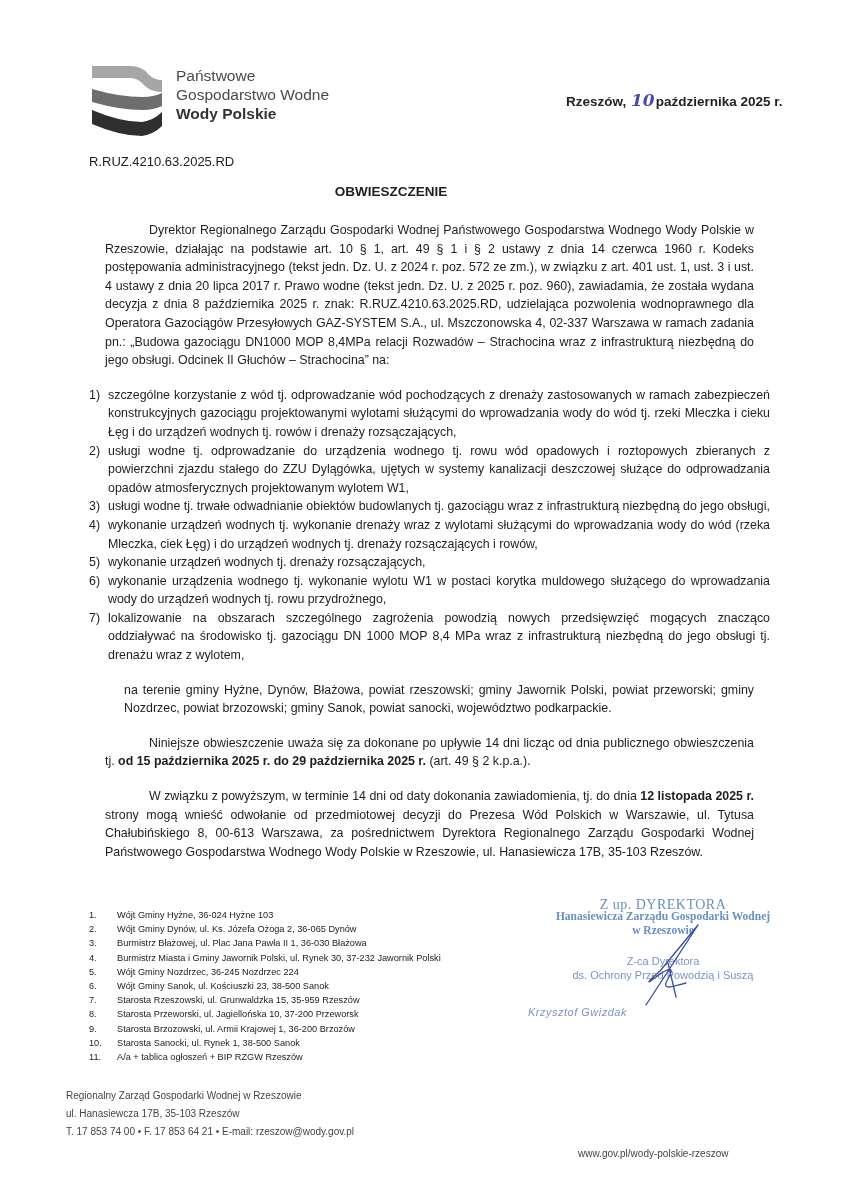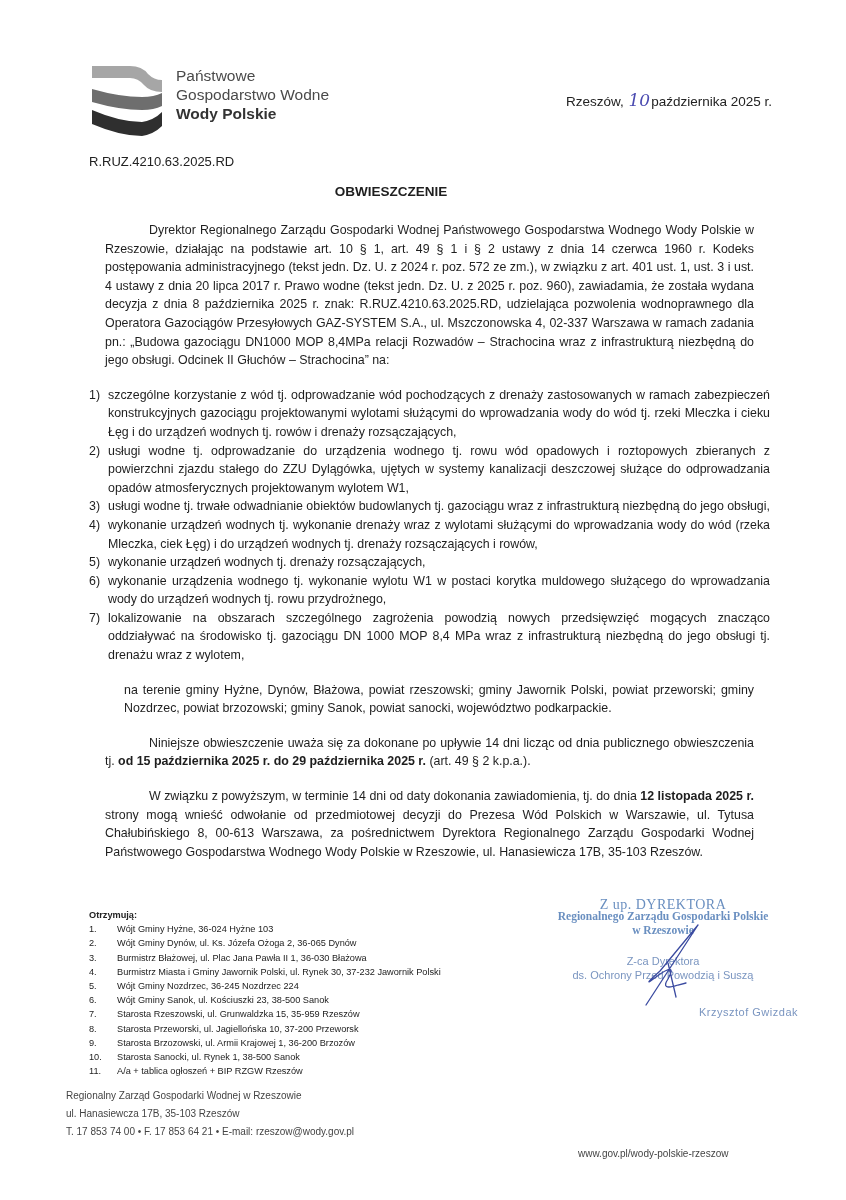--- a/index.html
+++ b/index.html
@@ -2,21 +2,21 @@
 <html><head>
 <meta charset="utf-8">
 <style>
   html, body { margin: 0; padding: 0; background: #ffffff; }
   body { width: 846px; height: 1200px; position: relative; overflow: hidden;
          font-family: "Liberation Sans", sans-serif; color: #1e1e1e; }
   .logo { position: absolute; left: 90px; top: 62px; width: 260px; height: 80px; }
   .logo svg { position: absolute; left: 0; top: 0; }
   .logo-text { position: absolute; left: 86px; top: 4px; line-height: 19px; font-size: 15.5px; color: #4a4a4a; }
   .logo-text .bold { font-weight: bold; color: #333; }
-  .place-date { position: absolute; left: 566px; top: 90px; font-size: 13.5px; color: #222; white-space: nowrap; }
+  .place-date { position: absolute; left: 566px; top: 90px; font-size: 13.5px; color: #222; white-space: nowrap; font-weight: bold; }
   .place-date .hand { font-family: "DejaVu Serif", serif; font-style: italic; color: #4a4ab0; font-size: 17px; margin: 0 1px; }
   .ref { position: absolute; left: 89px; top: 154px; font-size: 13px; color: #222; text-align: center; }
   .title { position: absolute; left: 0; width: 782px; top: 184px; text-align: center; font-weight: bold; font-size: 13.5px; }
   .body { position: absolute; left: 89px; width: 681px; top: 205px; font-size: 12.4px; line-height: 18.6px; text-align: justify; }
   .body p { margin: 16px; }
   .indent { text-indent: 44px; }
   .list { margin: 0; padding: 0; list-style: none; }
   .list li { position: relative; padding-left: 19px; }
   .list li .num { position: absolute; left: 0; top: 0; }
   .tail { padding-left: 19px; }
@@ -25,21 +25,21 @@
   .recipients .hdr { font-weight: bold; }
   .recipients ol { margin: 0; padding: 0; list-style: none; }
   .recipients li { position: relative; padding-left: 28px; }
   .recipients li .n { position: absolute; left: 0; }
   .stamp { position: absolute; left: 528px; top: 893px; width: 270px; height: 150px; }
   .stamp .s1 { position: absolute; left: 0; width: 270px; top: 4px; text-align: center; font-family: "Liberation Serif", serif; color: #6a8fc0; font-size: 14px; letter-spacing: 0.5px; }
   .stamp .s2 { position: absolute; left: 0; width: 270px; top: 17px; text-align: center; font-family: "Liberation Serif", serif; color: #6a8fc0; font-size: 11.5px; font-weight: bold; }
   .stamp .s3 { position: absolute; left: 0; width: 270px; top: 31px; text-align: center; font-family: "Liberation Serif", serif; color: #6a8fc0; font-size: 11.5px; font-weight: bold; }
   .stamp .s4 { position: absolute; left: 0; width: 270px; top: 62px; text-align: center; color: #7a95c0; font-size: 11px; }
   .stamp .s5 { position: absolute; left: 0; width: 270px; top: 76px; text-align: center; color: #7a95c0; font-size: 11px; }
-  .stamp .s6 { position: absolute; left: 0; width: 270px; top: 113px; text-align: right; color: #7a95c0; font-size: 11px; letter-spacing: 0.5px; }
+  .stamp .s6 { position: absolute; left: 0; width: 270px; top: 113px; text-align: left; color: #7a95c0; font-size: 11px; font-style: italic; letter-spacing: 0.5px; }
   .stamp svg { position: absolute; left: 0; top: 0; }
   .footer { position: absolute; left: 66px; top: 1087px; font-size: 10px; line-height: 18px; color: #444; }
   .website { position: absolute; left: 578px; top: 1148px; font-size: 10px; color: #444; }
 </style>
 </head>
 <body>
 
 <div class="logo">
   <svg width="80" height="80" viewBox="0 0 80 80">
     <path d="M2 4 L40 4 Q52 4 58 12 Q64 18 72 18 L72 30 Q60 30 54 23 Q48 16 40 16 L2 16 Z" fill="#a6a6a6"></path>
@@ -72,39 +72,38 @@
     <li><span class="num">5)</span><span>wykonanie urządzeń wodnych tj. drenaży rozsączających,</span></li>
     <li><span class="num">6)</span><span>wykonanie urządzenia wodnego tj. wykonanie wylotu W1 w postaci korytka muldowego służącego do wprowadzania wody do urządzeń wodnych tj. rowu przydrożnego,</span></li>
     <li><span class="num">7)</span><span>lokalizowanie na obszarach szczególnego zagrożenia powodzią nowych przedsięwzięć mogących znacząco oddziaływać na środowisko tj. gazociągu DN 1000 MOP 8,4 MPa wraz z infrastrukturą niezbędną do jego obsługi tj. drenażu wraz z wylotem,</span></li>
   </ol>
   <p class="tail">na terenie gminy Hyżne, Dynów, Błażowa, powiat rzeszowski; gminy Jawornik Polski, powiat przeworski; gminy Nozdrzec, powiat brzozowski; gminy Sanok, powiat sanocki, województwo podkarpackie.</p>
   <p class="indent"><span>Niniejsze obwieszczenie uważa się za dokonane po upływie 14 dni licząc od dnia publicznego obwieszczenia tj. </span><b>od 15 października 2025 r. do 29 października 2025 r.</b><span> (art. 49 § 2 k.p.a.).</span></p>
   <p class="indent"><span>W związku z powyższym, w terminie 14 dni od daty dokonania zawiadomienia, tj. do dnia </span><b>12 listopada 2025 r.</b><span> strony mogą wnieść odwołanie od przedmiotowej decyzji do Prezesa Wód Polskich w Warszawie, ul. Tytusa Chałubińskiego 8, 00-613 Warszawa, za pośrednictwem Dyrektora Regionalnego Zarządu Gospodarki Wodnej Państwowego Gospodarstwa Wodnego Wody Polskie w Rzeszowie, ul. Hanasiewicza 17B, 35-103 Rzeszów.</span></p>
 </div>
 
 <div class="recipients">
-  <div class="hdr">Otrzymują:</div>
   <ol>
     <li><span class="n">1.</span><span>Wójt Gminy Hyżne, 36-024 Hyżne 103</span></li>
     <li><span class="n">2.</span><span>Wójt Gminy Dynów, ul. Ks. Józefa Ożoga 2, 36-065 Dynów</span></li>
     <li><span class="n">3.</span><span>Burmistrz Błażowej, ul. Plac Jana Pawła II 1, 36-030 Błażowa</span></li>
     <li><span class="n">4.</span><span>Burmistrz Miasta i Gminy Jawornik Polski, ul. Rynek 30, 37-232 Jawornik Polski</span></li>
     <li><span class="n">5.</span><span>Wójt Gminy Nozdrzec, 36-245 Nozdrzec 224</span></li>
     <li><span class="n">6.</span><span>Wójt Gminy Sanok, ul. Kościuszki 23, 38-500 Sanok</span></li>
     <li><span class="n">7.</span><span>Starosta Rzeszowski, ul. Grunwaldzka 15, 35-959 Rzeszów</span></li>
     <li><span class="n">8.</span><span>Starosta Przeworski, ul. Jagiellońska 10, 37-200 Przeworsk</span></li>
     <li><span class="n">9.</span><span>Starosta Brzozowski, ul. Armii Krajowej 1, 36-200 Brzozów</span></li>
     <li><span class="n">10.</span><span>Starosta Sanocki, ul. Rynek 1, 38-500 Sanok</span></li>
     <li><span class="n">11.</span><span>A/a + tablica ogłoszeń + BIP RZGW Rzeszów</span></li>
   </ol>
 </div>
 
 <div class="stamp">
   <div class="s1">Z up. DYREKTORA</div>
-  <div class="s2">Regionalnego Zarządu Gospodarki Polskie</div>
+  <div class="s2">Hanasiewicza Zarządu Gospodarki Wodnej</div>
   <div class="s3">w Rzeszowie</div>
   <div class="s4">Z-ca Dyrektora</div>
   <div class="s5">ds. Ochrony Przed Powodzią i Suszą</div>
   <div class="s6">Krzysztof Gwizdak</div>
   <svg width="270" height="150" viewBox="0 0 270 150">
     <path d="M118 112 L170 32 M170 32 L132 78 Q112 96 128 84 Q150 68 140 86 Q132 98 150 92 L158 90 M140 70 L148 104" fill="none" stroke="#3a4aa0" stroke-width="1.3" stroke-linecap="round"></path>
   </svg>
 </div>
 
 <div class="footer">

